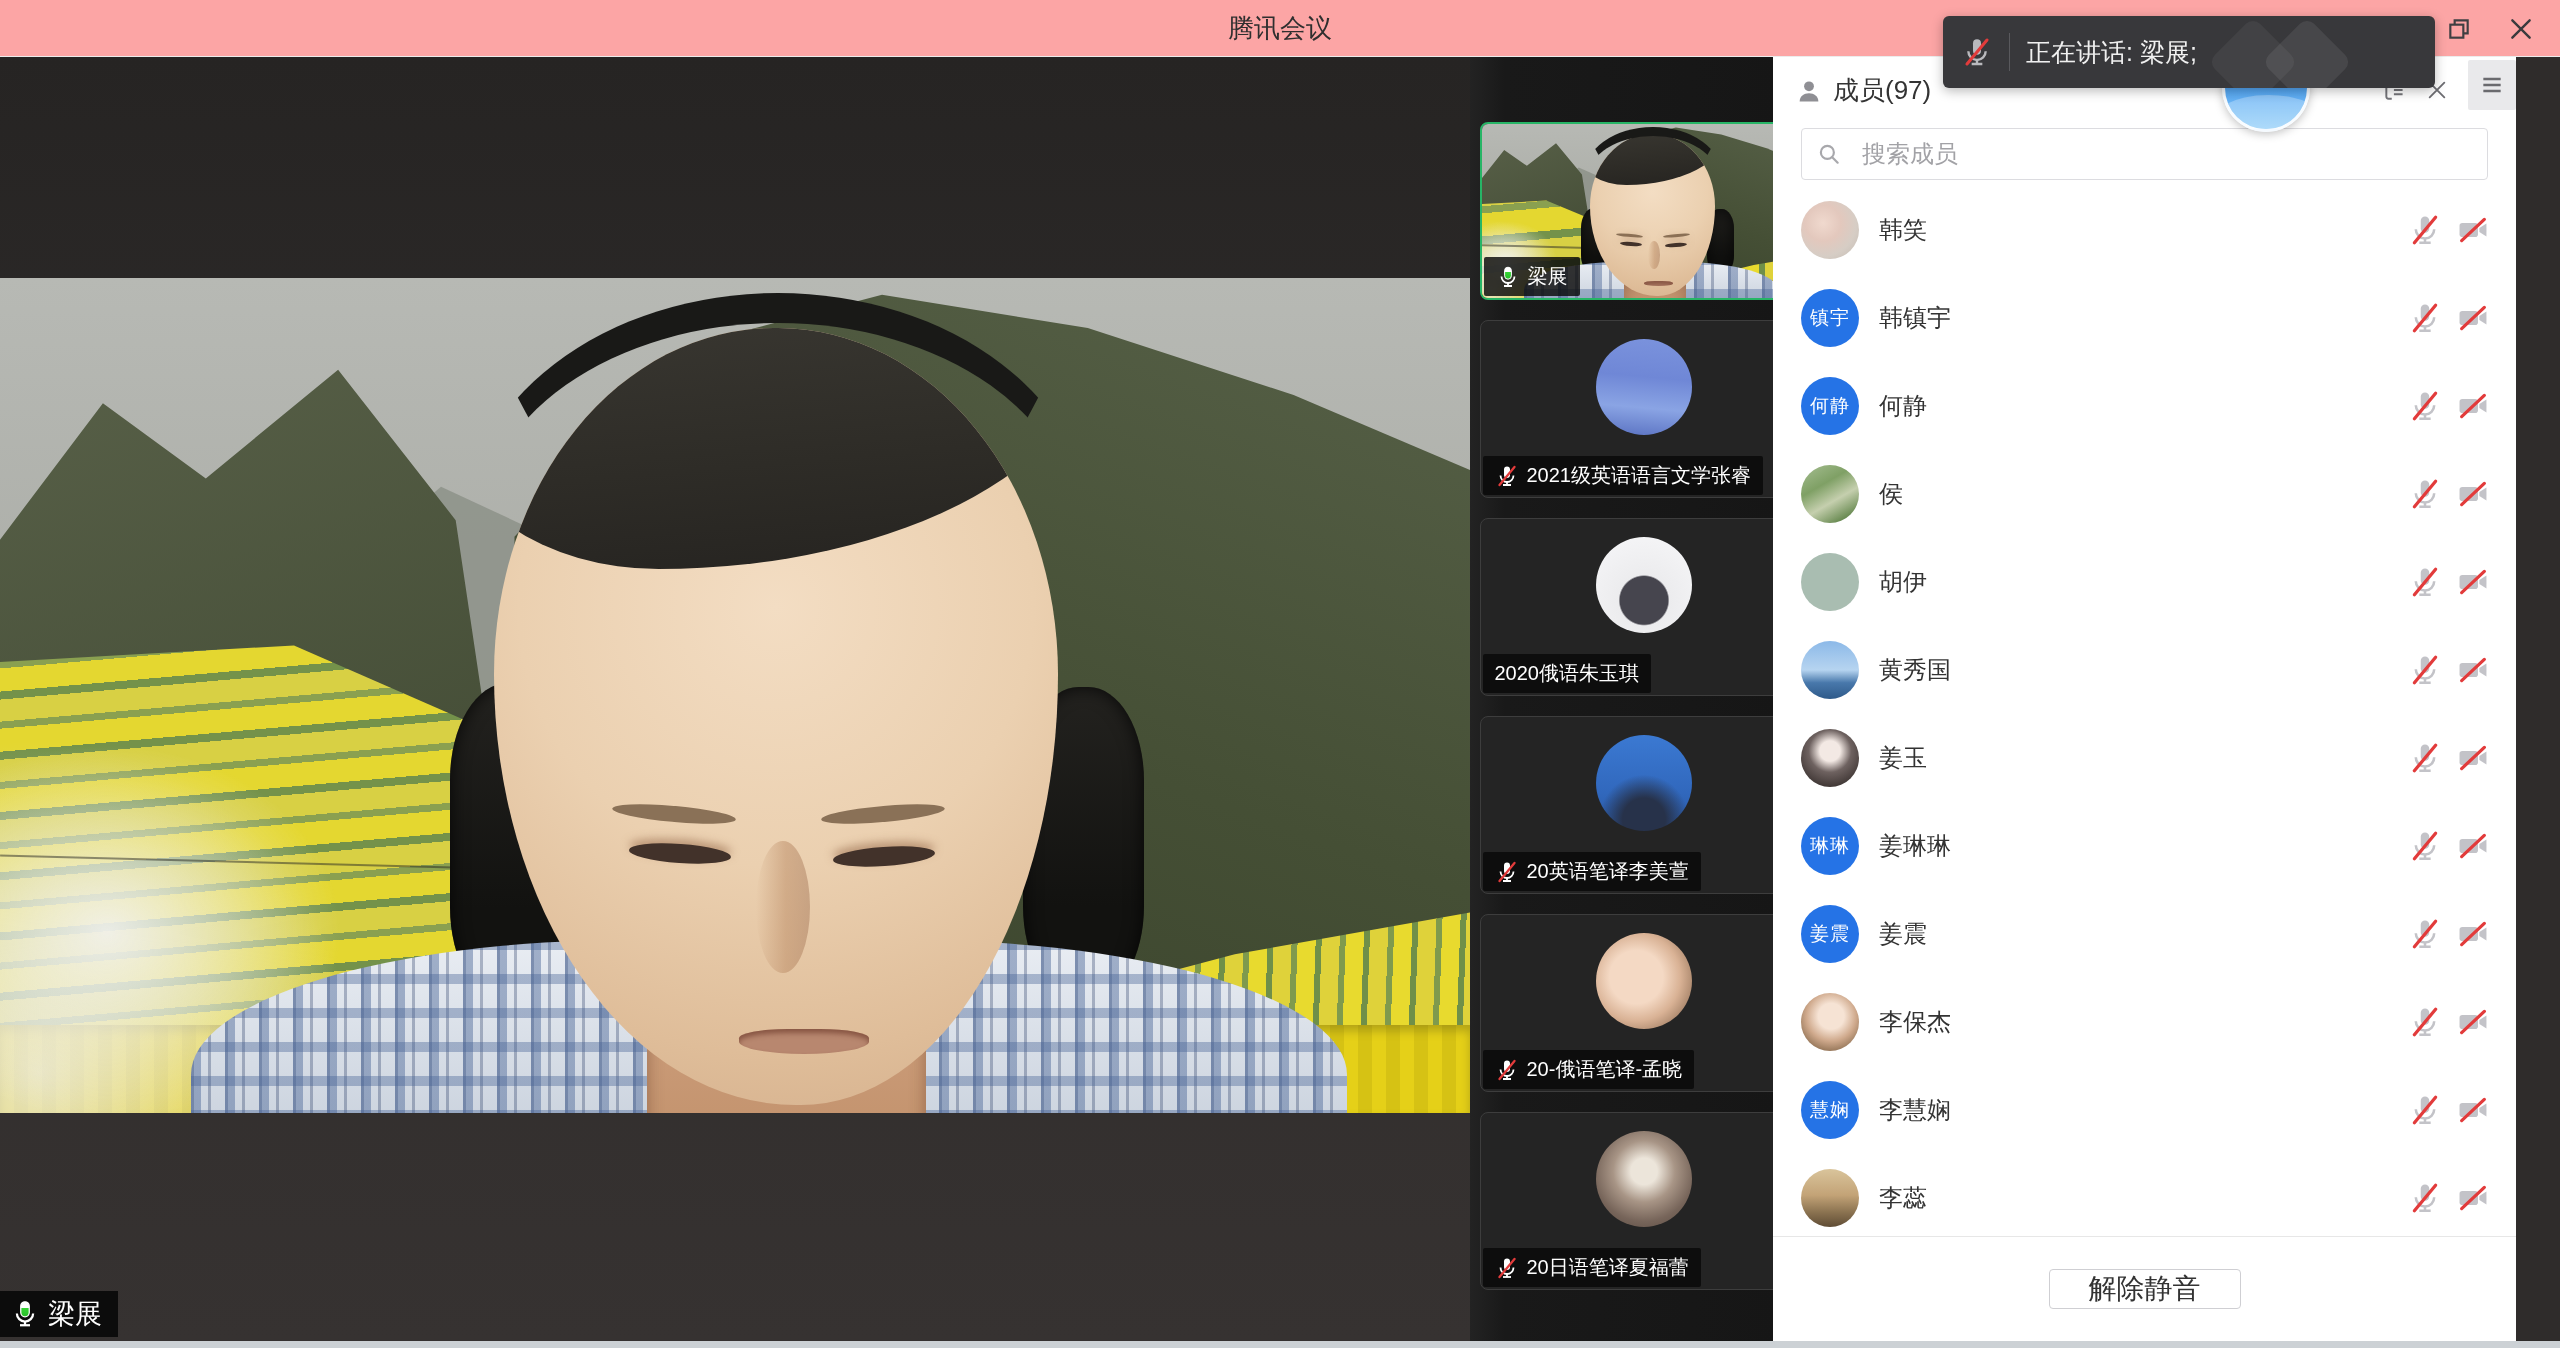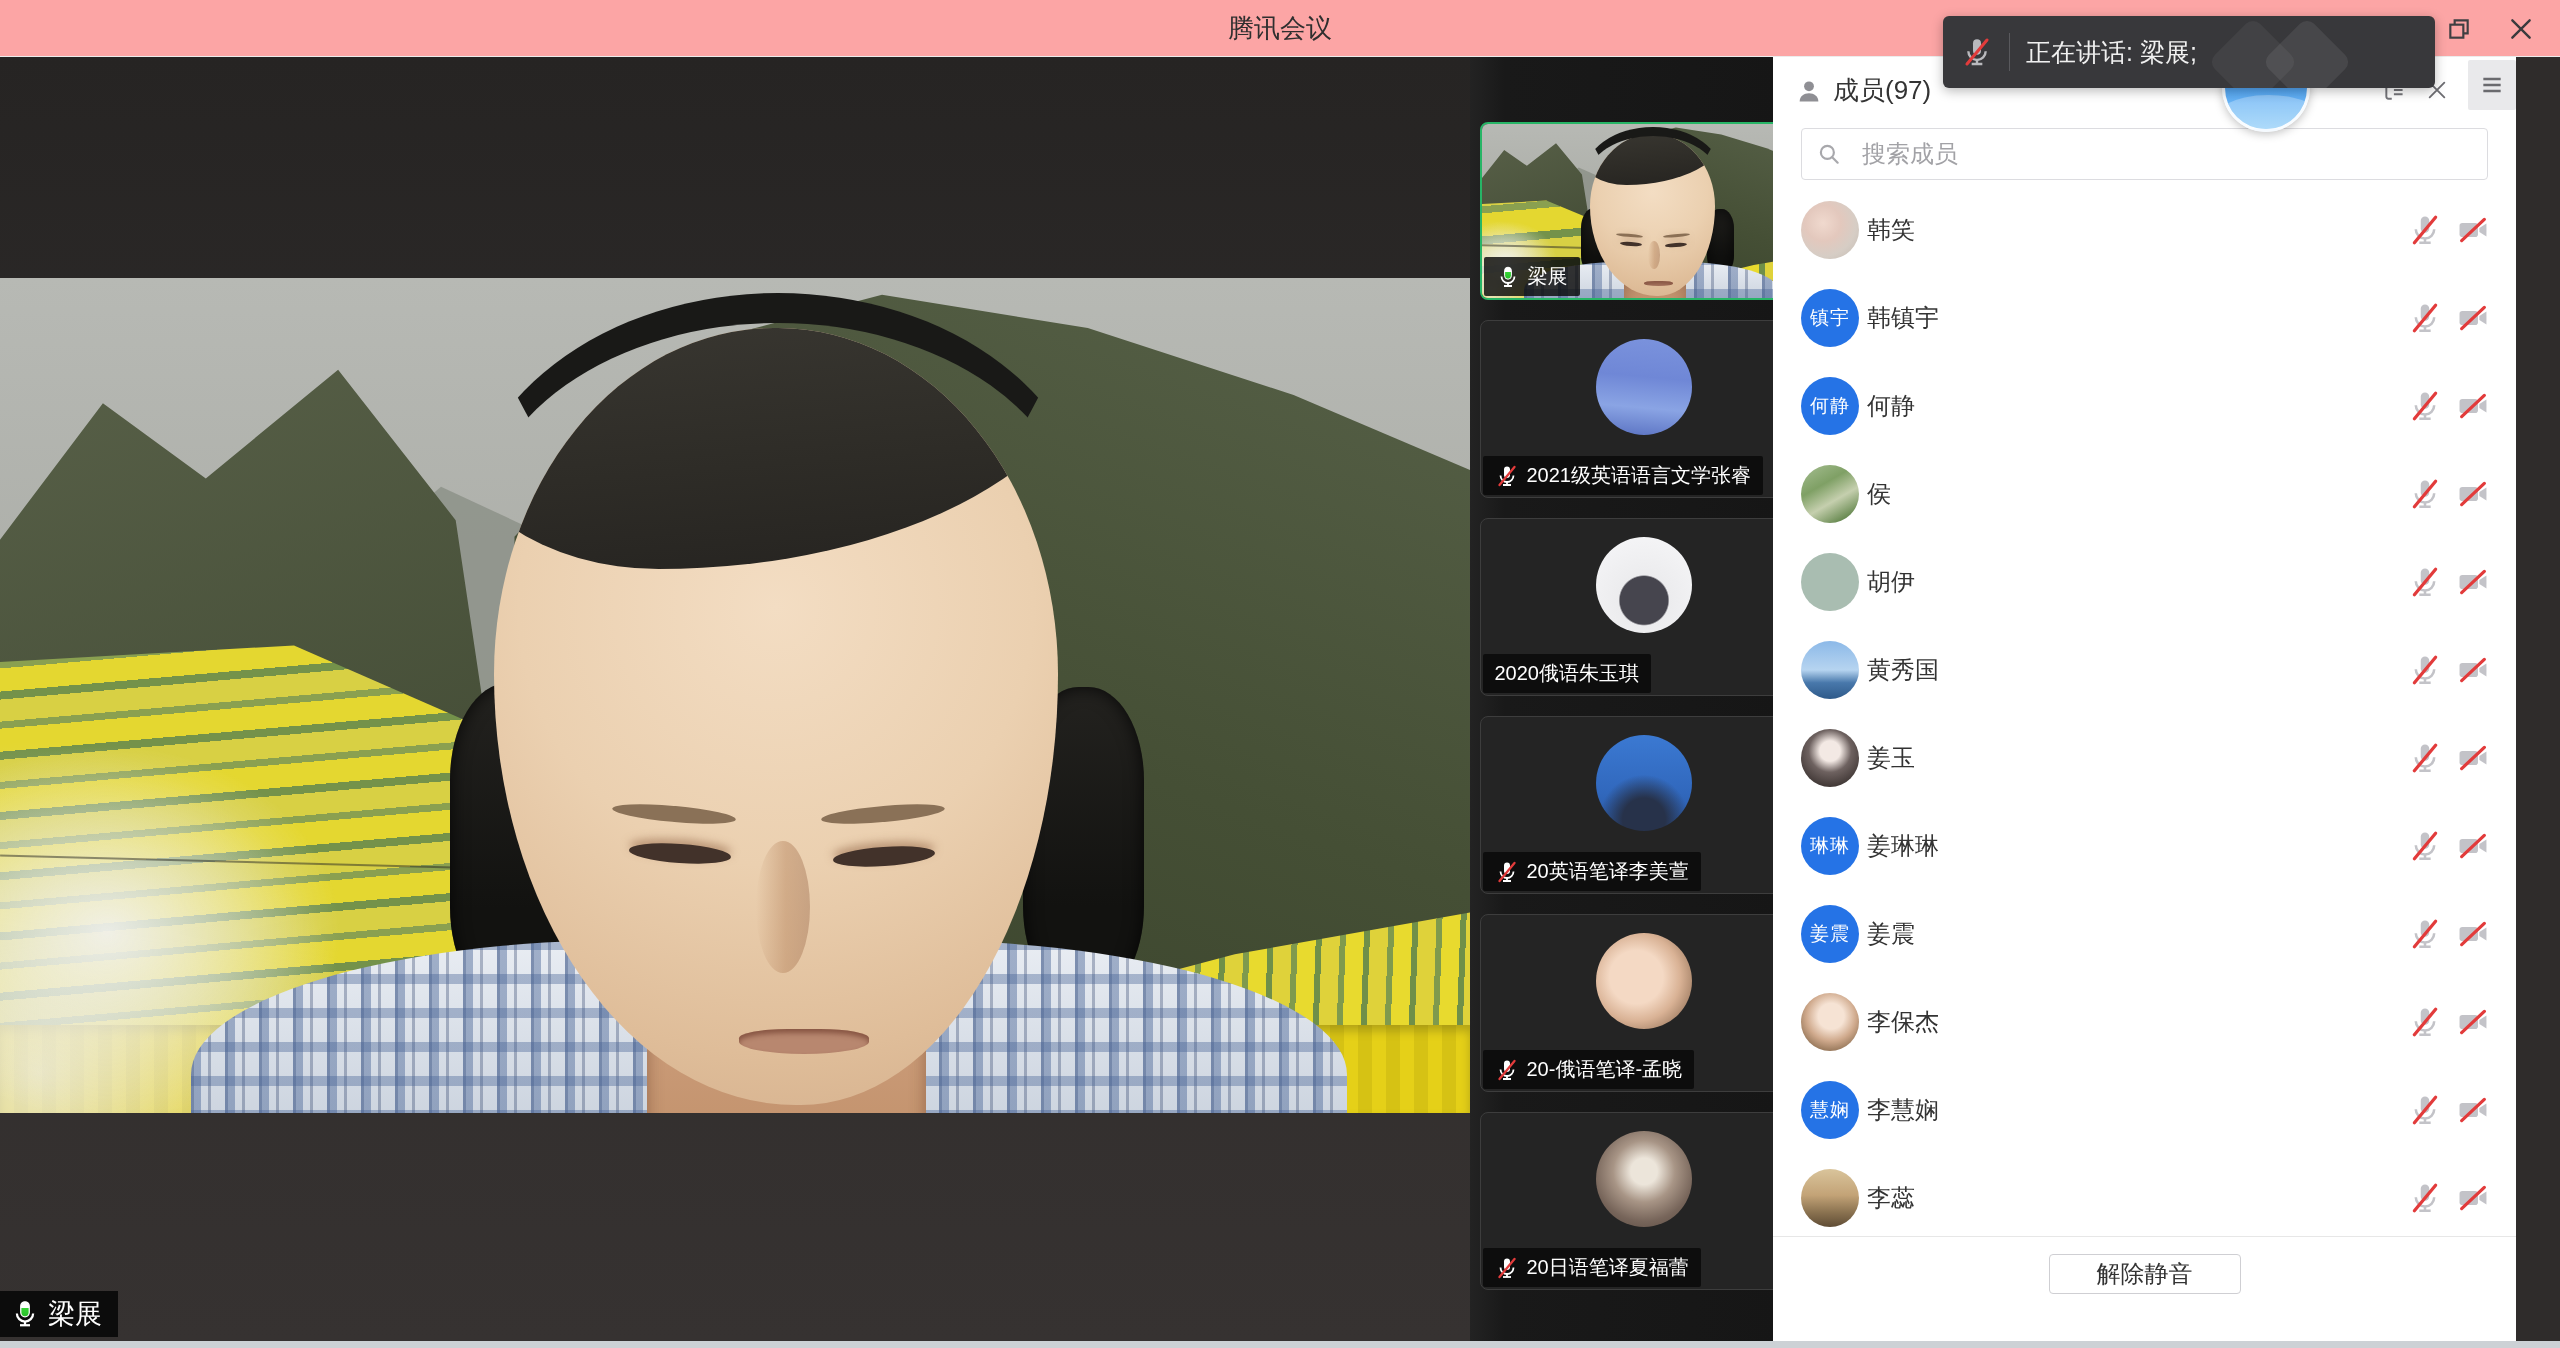--- a/index.html
+++ b/index.html
@@ -80,24 +80,24 @@
   .ph-btn { position:absolute; top:16px; width:34px; height:34px; display:flex; align-items:center; justify-content:center; cursor:pointer; }
   .ph-popout { right:104px; }
   .ph-close { right:62px; font-size:28px; color:#6d6d72; }
   .ph-menu { position:absolute; right:0; top:3px; width:48px; height:50px; background:#e9e9eb; border-radius:2px; display:flex; align-items:center; justify-content:center; cursor:pointer; }
   .searchbox { position:absolute; left:28px; top:71px; width:687px; height:52px; border:1px solid #dcdce0; border-radius:4px; background:#fff; display:flex; align-items:center; padding:0 14px; }
   .searchbox input { border:none; outline:none; flex:1; font-size:24px; color:#333; margin-left:20px; font-family:inherit; }
   .searchbox input::placeholder { color:#a2a2a6; }
   .mlist { position:absolute; left:0; top:129px; width:100%; height:1057px; overflow:hidden; }
   .mrow { height:88px; display:flex; align-items:center; padding:0 26px 0 28px; cursor:default; }
   .avatar { width:58px; height:58px; border-radius:50%; flex:0 0 58px; display:flex; align-items:center; justify-content:center; color:#fff; font-size:19px; letter-spacing:1px; overflow:hidden;text-align:right; }
-  .mname { margin-left:8px; font-size:24px; color:#333; flex:1; }
+  .mname { margin-left:20px; font-size:24px; color:#333; flex:1; }
   .mrow .icons { display:flex; gap:14px; }
   .panel-foot { position:absolute; left:0; bottom:0; width:100%; height:105px; border-top:1px solid #e7e7e7; display:flex; align-items:flex-start; justify-content:center; }
-  .unmute-btn { margin-top:17px; width:192px; height:40px; background:#fff; border:1px solid #cfcfd3; border-radius:4px; font-size:24px; color:#333; cursor:pointer; font-family:inherit; }
+  .unmute-btn { margin-top:32px; width:192px; height:40px; background:#fff; border:1px solid #cfcfd3; border-radius:4px; font-size:28px; color:#333; cursor:pointer; font-family:inherit; }
 
   
   .toast { position:absolute; left:1943px; top:16px; width:492px; height:72px; background:#38383b; border-radius:6px; z-index:50; display:flex; align-items:center; padding:12px 18px; box-shadow:0 3px 12px rgba(0,0,0,.28); overflow:hidden; }
   .toast .vdiv { width:1px; height:38px; background:#59595d; margin:0 16px; }
   .toast .txt { color:#f0f0f0; font-size:25px; z-index:2; }
   .wm { position:absolute; width:64px; height:64px; border-radius:10px; transform:rotate(45deg); }
   .wm1 { right:150px; top:14px; background:rgba(255,255,255,.05); }
   .wm2 { right:96px; top:14px; background:rgba(255,255,255,.08); }
   .timer-ball { position:absolute; left:2222px; top:44px; width:88px; height:88px; border-radius:50%; z-index:40; cursor:grab;
                 background:linear-gradient(180deg,#4395ee 0%,#55a7f3 52%,#8ecdf8 100%); border:3px solid rgba(255,255,255,.95);

